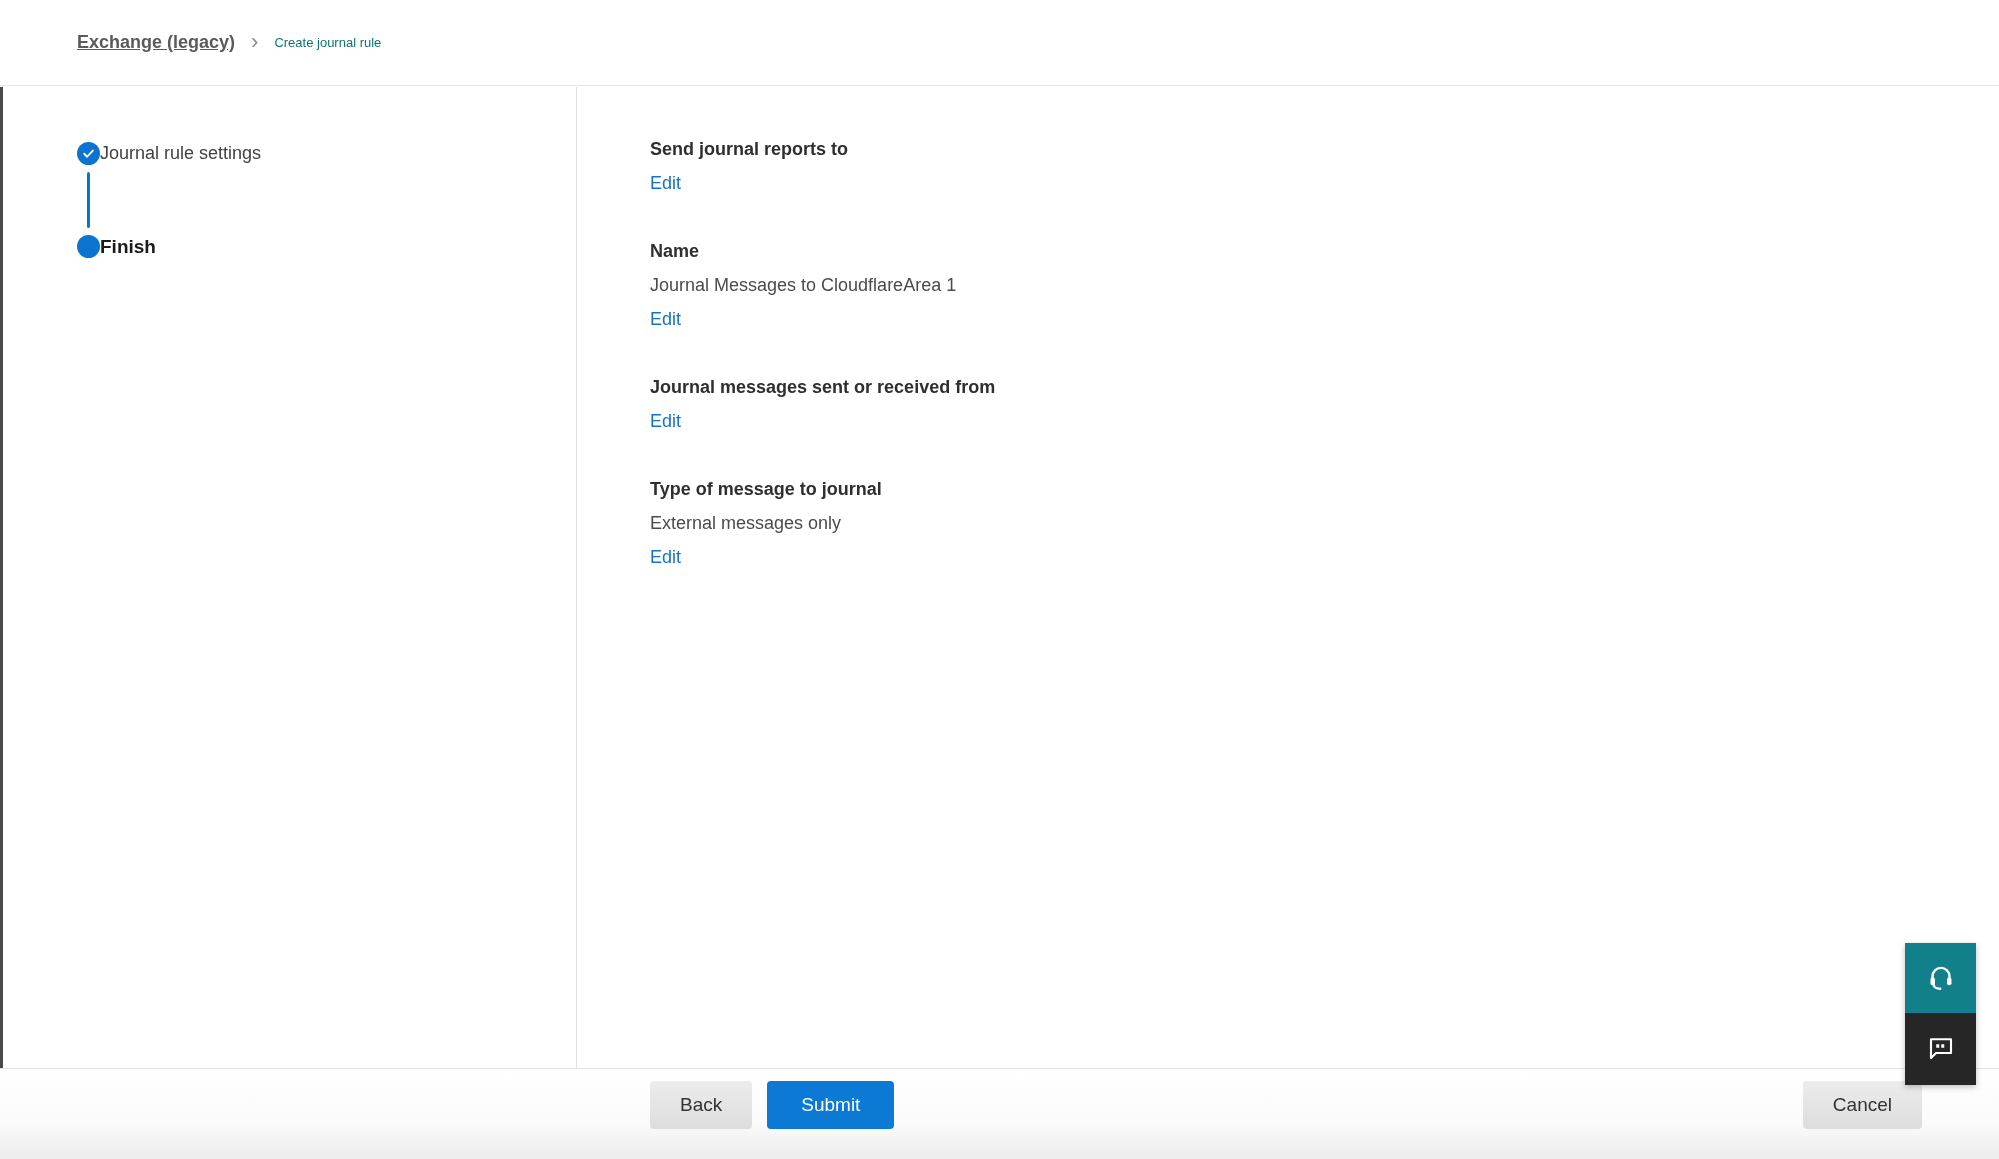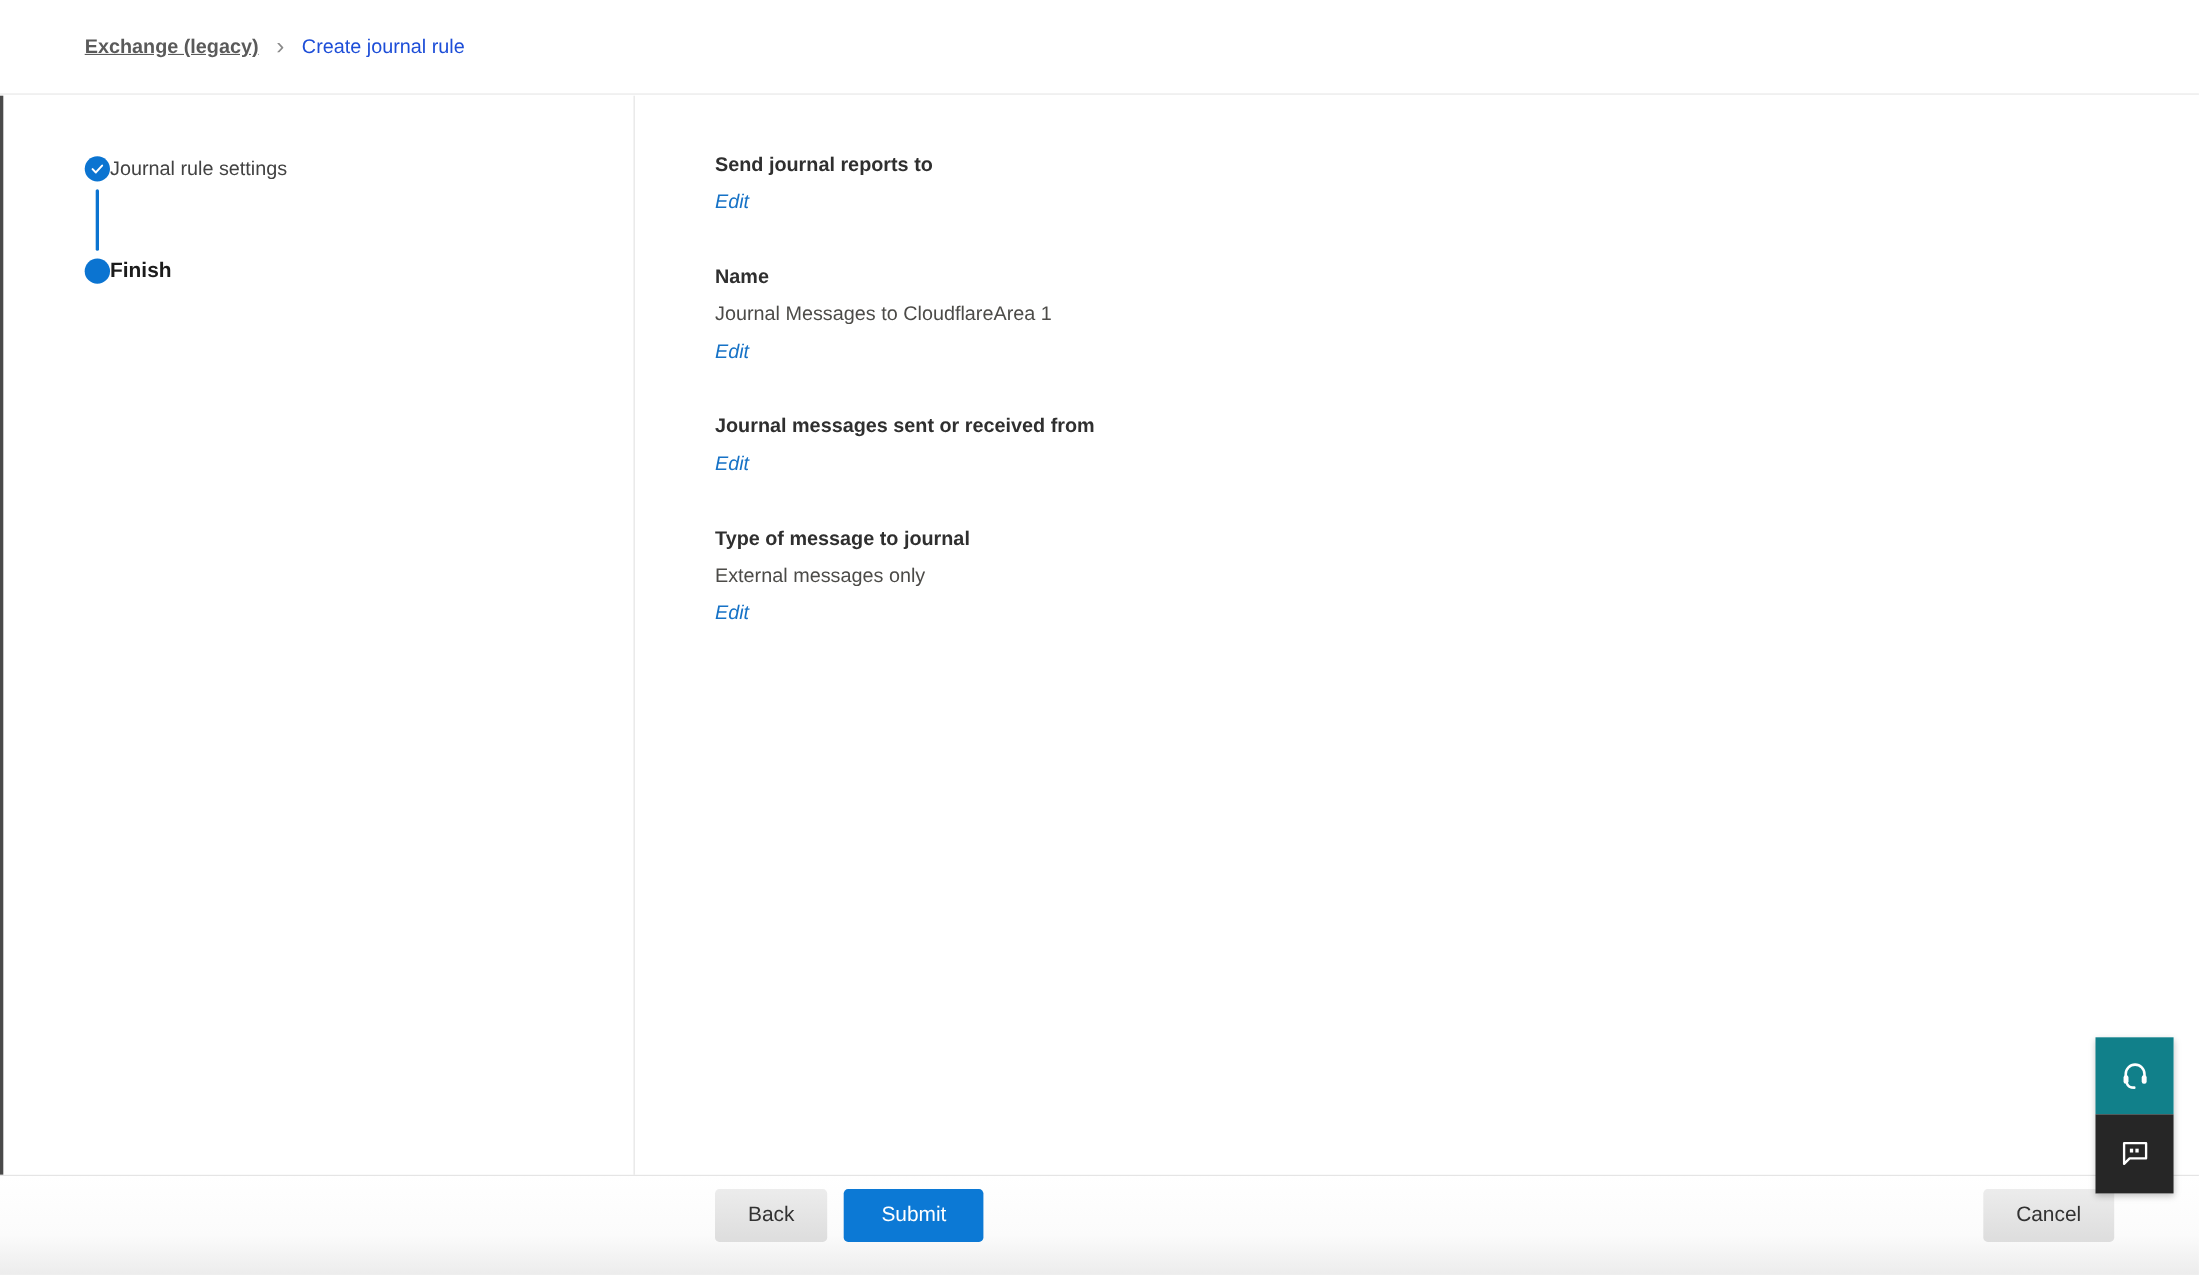--- a/index.html
+++ b/index.html
@@ -14,21 +14,21 @@
     position:absolute;top:0;left:0;right:0;height:86px;
     background:#fff;border-bottom:1px solid #e6e6e6;
     display:flex;align-items:center;padding-left:77px;box-sizing:border-box;
   }
   .crumb-link{
     font-size:18px;color:#5a5a5a;text-decoration:underline;cursor:pointer;font-weight:bold;
   }
   .crumb-sep{
     font-size:22px;color:#8a8a8a;margin:0 16px;line-height:1;transform:translateY(-1px);
   }
-  .crumb-current{font-size:18px;color:#1d4ed8;}
+  .crumb-current{font-size:13px;color:#0f766e;}
   
   .left-edge{
     position:absolute;left:0;top:87px;bottom:91px;width:3px;background:#4a4a4a;
   }
   
   .sidebar{
     position:absolute;left:0;top:87px;bottom:91px;width:577px;
     background:#fff;border-right:1px solid #e1e1e1;box-sizing:border-box;
     padding:55px 0 0 77px;
   }
@@ -52,21 +52,21 @@
     margin:0 0 55px 0;font-size:43px;font-weight:bold;color:#282828;letter-spacing:-0.5px;
   }
   .section{margin-bottom:47px;}
   .section-heading{
     margin:0 0 13px 0;font-size:18px;font-weight:bold;color:#2f2f2f;
   }
   .section-value{
     margin:0 0 13px 0;font-size:18px;color:#4c4b48;
   }
   .edit-link{
-    font-size:18px;color:#1672c6;cursor:pointer;display:inline-block;font-style:italic;
+    font-size:18px;color:#1672c6;cursor:pointer;display:inline-block;
   }
   
   .footer{
     position:absolute;left:0;right:0;bottom:0;height:91px;
     border-top:1px solid #e3e3e3;
     background:linear-gradient(#ffffff 0%,#fbfbfb 60%,#ececec 100%);
     display:flex;align-items:center;
     padding:0 77px 18px 650px;box-sizing:border-box;
   }
   .btn{

